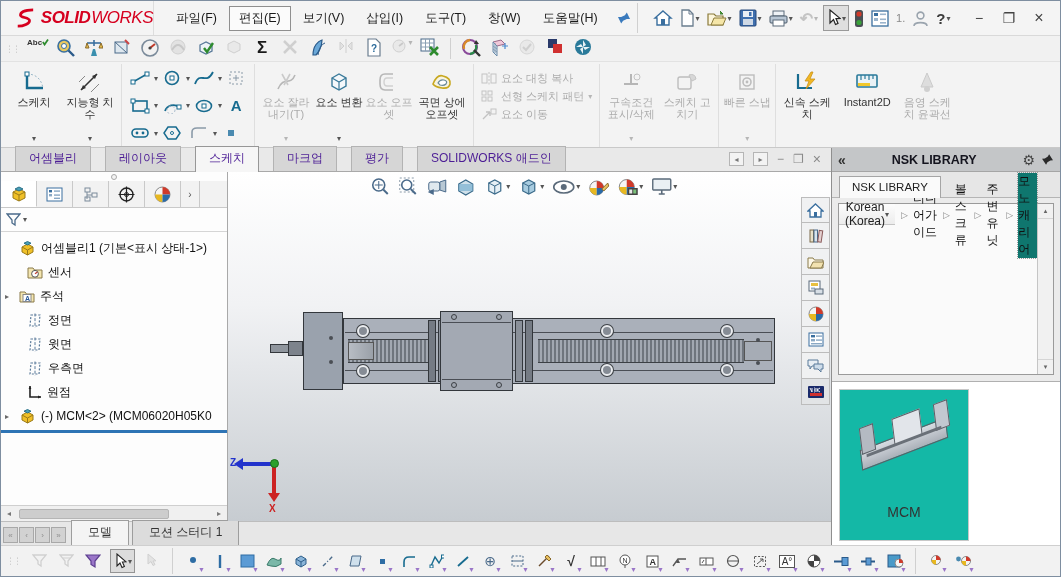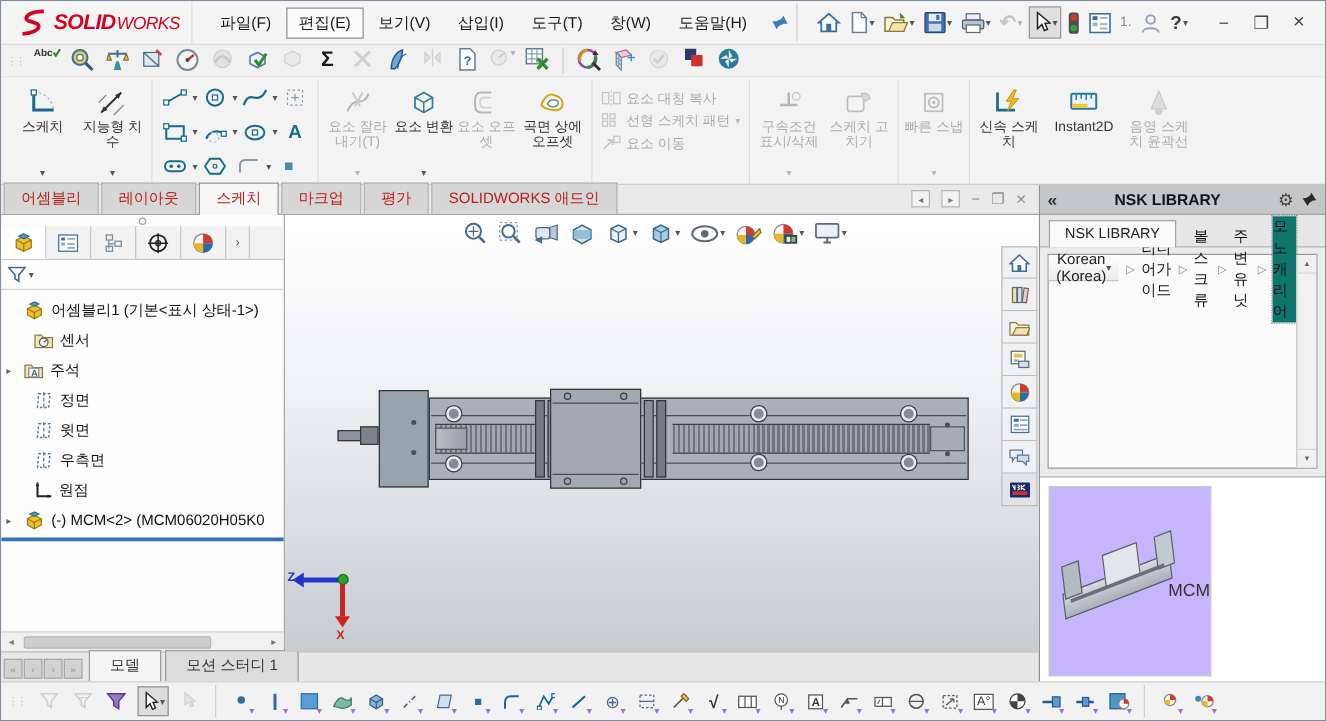--- a/index.html
+++ b/index.html
@@ -8,21 +8,21 @@
 .vsep{width:1px;align-self:stretch;background:#d0d0d0;margin:2px 3px}
 .grip{color:#c3c3c3;font-size:9px;letter-spacing:-2px;margin:0 2px;line-height:6px}
 .dis{opacity:.38;filter:grayscale(.9)}
 .drop::after{content:"▾";font-size:8px;color:#555;margin-left:1px}
 .caret{font-size:8px;color:#555}
 svg{display:block}
 
 .menubar{height:35px;background:#f4f4f4;border-bottom:1px solid #d9d9d9;display:flex;align-items:center}
 .brand{width:153px;display:flex;align-items:center;gap:4px;padding-left:14px;border-right:1px solid #ddd;height:100%}
 .brand .b1{font-weight:bold;font-style:italic;font-size:17px;color:#d6001f;letter-spacing:-.5px}
-.brand .b2{font-style:italic;font-size:14px;color:#d6001f;letter-spacing:-.5px;margin-left:-3px}
+.brand .b2{font-style:italic;font-size:17px;color:#d6001f;letter-spacing:-.5px;margin-left:-3px}
 .menus{display:flex;align-items:center;margin-left:12px;gap:2px}
 .menu-item{padding:4px 10px;font-size:12.5px;color:#1a1a1a;cursor:default}
 .menu-item.active{border:1px solid #8f8f8f;background:#fbfbfb;padding:3px 9px}
 .quick{display:flex;align-items:center;gap:3px;margin-left:10px}
 .qbtn{display:flex;align-items:center;padding:2px 2px;height:26px}
 .qbtn.sel{background:#dfdfdf;border:1px solid #9a9a9a}
 .winctl{margin-left:auto;display:flex;align-items:center;gap:4px;padding-right:8px}
 .wbtn{width:26px;height:22px;display:flex;align-items:center;justify-content:center;font-size:14px;color:#444}
 
 .tb2{height:26px;background:#f1f1f1;border-bottom:1px solid #e2e2e2;display:flex;align-items:center;padding-left:2px;gap:6px}
@@ -36,21 +36,21 @@
 .rbtn .dc{font-size:8px;color:#555;margin-top:auto;padding-bottom:2px}
 .sgrid{display:flex;flex-direction:column;justify-content:space-between;padding:3px 2px}
 .srow{display:flex;align-items:center;gap:1px}
 .scell{width:26px;height:20px;display:flex;align-items:center;justify-content:center}
 .rlist{display:flex;flex-direction:column;justify-content:flex-start;gap:3px;padding:6px 4px 0 4px;font-size:11px;color:#333}
 .rlrow{display:flex;align-items:center;gap:4px;white-space:nowrap}
 
 .lower{flex:1;display:flex;min-height:0}
 .lower-left{flex:1;display:flex;flex-direction:column;min-width:0}
 .tabbar{height:24px;background:#e9e9e9;display:flex;align-items:flex-end;position:relative;border-bottom:1px solid #a9a9a9}
-.rtab{padding:3px 13px 4px 13px;font-size:12px;background:#d6d6d6;border:1px solid #b3b3b3;border-bottom:none;margin-left:2px;color:#b91c1c}
+.rtab{padding:3px 13px 4px 13px;font-size:12px;background:#d6d6d6;border:1px solid #b3b3b3;border-bottom:none;margin-left:14px;color:#4c1d95}
 .rtab.active{background:#f6f6f6;border-color:#979797;position:relative;top:1px;padding-bottom:5px}
 .docctl{position:absolute;right:10px;top:3px;display:flex;align-items:center;gap:9px;color:#8a8a8a;font-size:12px}
 .docbox{width:15px;height:14px;border:1px solid #b5b5b5;background:#f3f3f3;display:flex;align-items:center;justify-content:center;font-size:8px;color:#777}
 
 .main{flex:1;display:flex;min-height:0}
 .leftpanel{width:227px;background:#fdfdfd;border-right:1px solid #a9a9a9;display:flex;flex-direction:column}
 .phandle{height:9px;display:flex;align-items:center;justify-content:center}
 .phandle .dot{width:6px;height:6px;border:1px solid #a9a9a9;border-radius:50%;background:#f4f4f4}
 .ptabs{height:27px;display:flex;border-bottom:1px solid #c9c9c9;background:#f2f2f2}
 .ptab{width:36px;display:flex;align-items:center;justify-content:center;border-right:1px solid #c9c9c9}
@@ -93,21 +93,21 @@
 .nskbox{margin:5px 6px 0 6px;border:1px solid #9a9a9a;background:#fafafa;height:172px;display:flex}
 .nsklist{flex:1;display:flex;flex-direction:row}
 .langrow{height:21px;border-bottom:1px solid #c5c5c5;background:linear-gradient(#fdfdfd,#ececec);display:flex;align-items:center;padding:0 6px;font-size:12px;color:#222}
 .langrow .lv{flex:1;text-align:center}
 .nskrow{height:22px;display:flex;align-items:center;gap:5px;padding-left:6px;font-size:12px;color:#111}
 .nskrow .exp{font-size:9px;color:#888}
 .nskrow.sel .lbl{background:#0f766e;outline:1px dotted #999}
 .nskscroll{width:16px;border-left:1px solid #c5c5c5;background:#f1f1f1;display:flex;flex-direction:column}
 .sarr{height:15px;display:flex;align-items:center;justify-content:center;font-size:7px;color:#666;border-bottom:1px solid #d5d5d5}
 .nskpreview{flex:1;margin-top:6px;background:#fff;border-top:1px solid #b0b0b0;padding:7px 0 0 7px}
-.card{width:130px;height:152px;border:1px solid #c8c8c8;background:#c4b5fd;display:flex;flex-direction:row;align-items:center}
+.card{width:130px;height:152px;border:1px solid #c8c8c8;background:#14b8a6;display:flex;flex-direction:column;align-items:center}
 .thumb{width:108px;height:86px;position:relative;margin-top:14px}
 .cardlbl{font-size:14px;color:#333;margin-top:14px}
 
 .doctabs{height:24px;background:#e7e7e7;border-top:1px solid #bdbdbd;display:flex;align-items:flex-end}
 .navgrp{display:flex;gap:1px;padding:0 2px 2px 2px}
 .navbtn{width:15px;height:16px;background:#d2d2d2;border:1px solid #a8a8a8;display:flex;align-items:center;justify-content:center;font-size:8px;color:#8d8d8d}
 .dtab{padding:3px 16px 4px 16px;font-size:12px;border:1px solid #9d9d9d;border-bottom:none;background:#dcdcdc;margin-left:3px;color:#333}
 .dtab.active{background:#f4f4f4}
 
 .filterbar{height:31px;background:#f2f2f2;border-top:1px solid #cfcfcf;display:flex;align-items:center;gap:7px;padding-left:3px}

